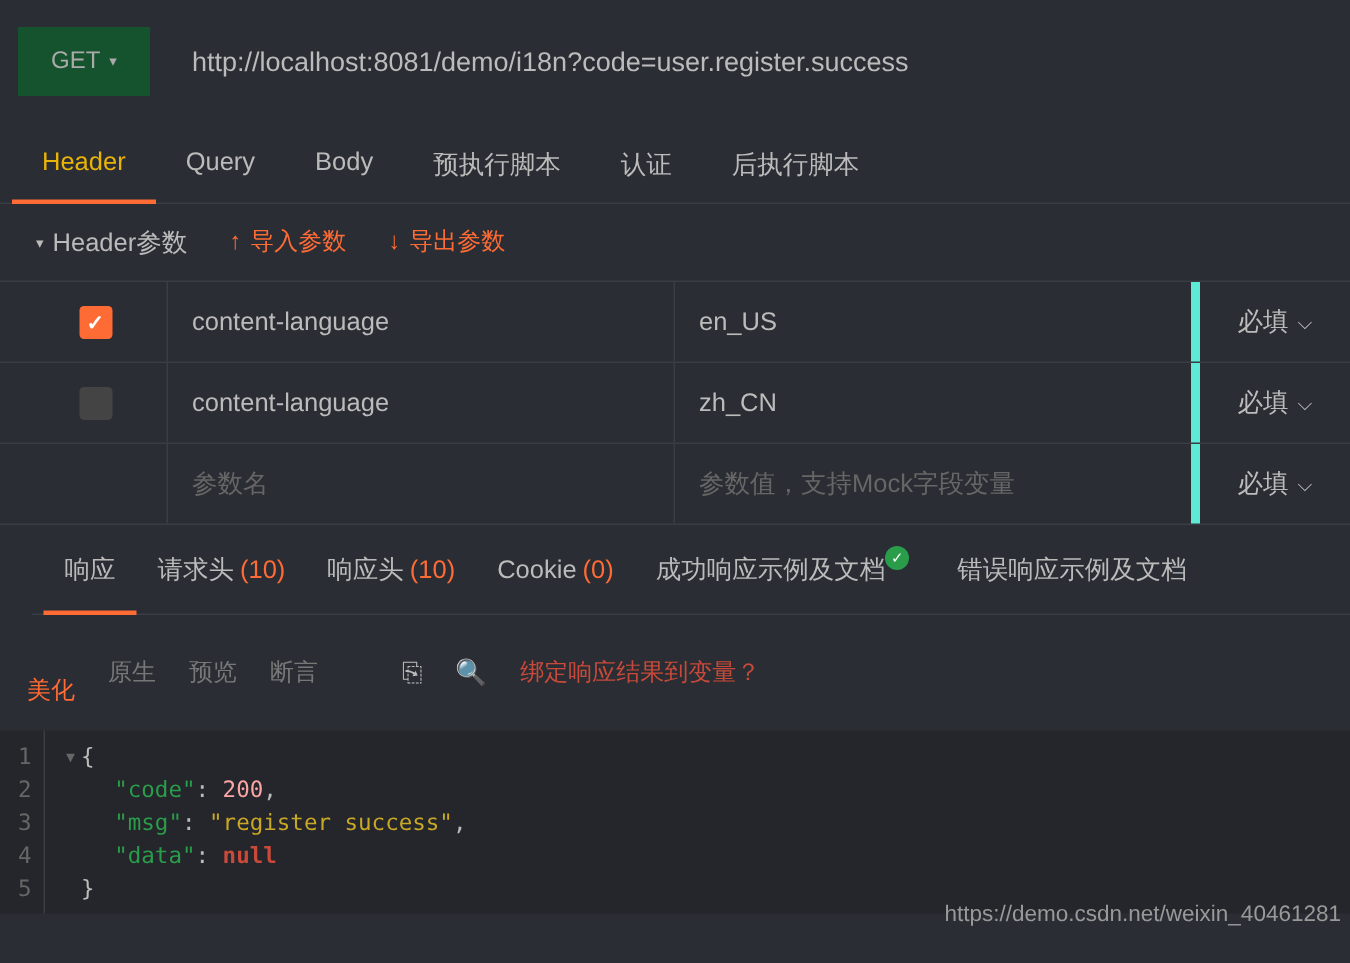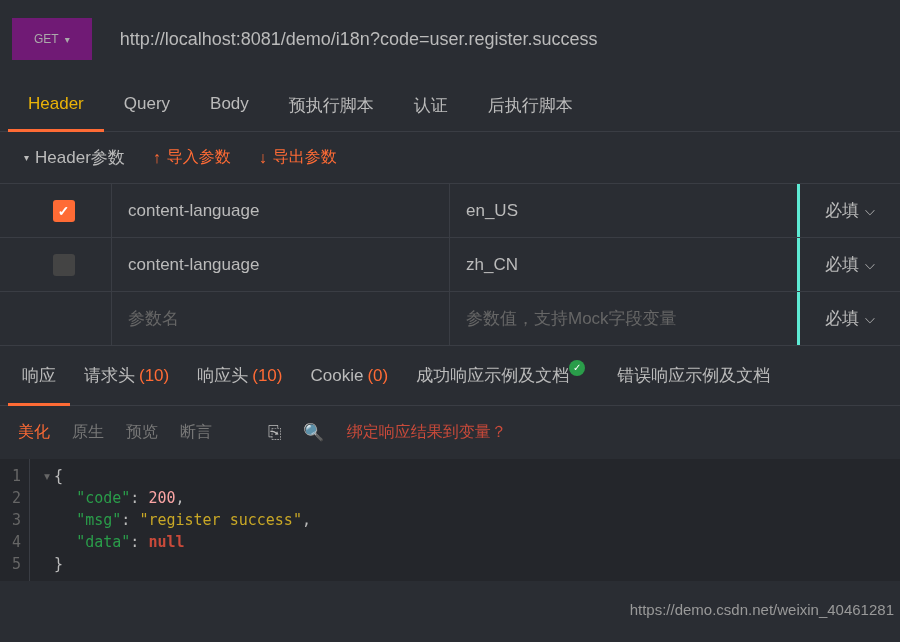--- a/index.html
+++ b/index.html
@@ -1,19 +1,19 @@
 <!DOCTYPE html>
 <html><head>
 <meta charset="utf-8">
 <style>
 * { margin: 0; padding: 0; box-sizing: border-box; }
 body { background: #2a2d33; color: #bbb; font-family: -apple-system, BlinkMacSystemFont, sans-serif; font-size: 17px; width: 900px; height: 642px; overflow: hidden; }
 
 .request-bar { display: flex; align-items: center; padding: 18px 12px 20px; gap: 20px; }
-.method-selector { background: #701a75; border: none; color: #aaa; padding: 14px 22px; font-size: 12px; display: flex; align-items: center; gap: 6px; cursor: pointer; }
+.method-selector { background: #14532d; border: none; color: #aaa; padding: 14px 22px; font-size: 16px; display: flex; align-items: center; gap: 6px; cursor: pointer; }
 .method-selector::after { content: '▾'; font-size: 10px; }
 .url-input { background: transparent; border: none; color: #bbb; font-size: 18px; flex: 1; padding: 8px; }
 
 .tabs { display: flex; padding: 0 8px; border-bottom: 1px solid #3a3d44; }
 .tab { padding: 14px 20px; color: #bbb; cursor: pointer; position: relative; }
 .tab.active { color: #eab308; }
 .tab.active::after { content: ''; position: absolute; left: 0; right: 0; bottom: -1px; height: 3px; background: #ff6b35; }
 
 .header-controls { display: flex; align-items: center; gap: 28px; padding: 14px 24px; }
 .header-toggle { color: #bbb; display: flex; align-items: center; gap: 6px; cursor: pointer; }
@@ -22,35 +22,35 @@
 .arrow-up::before { content: '↑'; font-weight: bold; }
 .arrow-down::before { content: '↓'; font-weight: bold; }
 
 .param-table { border-top: 1px solid #3a3d44; }
 .param-row { display: flex; border-bottom: 1px solid #3a3d44; height: 54px; align-items: stretch; padding-left: 16px; }
 .param-check { width: 96px; display: flex; align-items: center; justify-content: center; border-right: 1px solid #3a3d44; }
 .checkbox { width: 22px; height: 22px; background: #444; border-radius: 3px; cursor: pointer; display: flex; align-items: center; justify-content: center; }
 .checkbox.checked { background: #ff6b35; color: white; }
 .checkbox.checked::after { content: '✓'; font-size: 14px; font-weight: bold; }
 .param-name { width: 338px; display: flex; align-items: center; padding: 0 16px; border-right: 1px solid #3a3d44; color: #bbb; }
-.param-value { flex: 1; display: flex; align-items: center; padding: 0 16px; border-right: 3px solid #5eead4; color: #bbb; }
+.param-value { flex: 1; display: flex; align-items: center; padding: 0 16px; border-right: 6px solid #5eead4; color: #bbb; }
 .param-required { width: 100px; display: flex; align-items: center; justify-content: center; gap: 6px; color: #bbb; cursor: pointer; }
 .param-required::after { content: '⌵'; font-size: 13px; }
 .placeholder { color: #666; }
 
-.response-tabs { display: flex; align-items: center; padding: 0 8px; border-bottom: 1px solid #3a3d44; }
+.response-tabs { display: flex; align-items: center; padding: 0 8px; border-bottom: 1px solid #3a3d44; margin-left: 21px; }
 .rtab { padding: 18px 14px; color: #bbb; cursor: pointer; position: relative; display: flex; align-items: center; gap: 4px; white-space: nowrap; }
 .rtab.active::after { content: ''; position: absolute; left: 0; right: 0; bottom: -1px; height: 3px; background: #ff6b35; }
 .count { color: #ff6b35; }
 .success-badge { width: 16px; height: 16px; background: #2a9d4a; border-radius: 50%; display: inline-flex; align-items: center; justify-content: center; color: white; font-size: 10px; position: relative; top: -8px; left: -4px; }
 .success-badge::after { content: '✓'; }
 
 .response-toolbar { display: flex; align-items: center; gap: 22px; padding: 16px 18px; }
 .tool-tab { color: #777; cursor: pointer; font-size: 16px; }
-.tool-tab.active { color: #ff6b35; }
+.tool-tab.active { color: #ff6b35; margin-top: 24px; }
 .tool-icon { color: #bbb; font-size: 17px; cursor: pointer; }
 .bind-link { color: #c94a3a; font-size: 16px; cursor: pointer; }
 
 .code-editor { background: #24262b; font-family: Consolas, Monaco, monospace; font-size: 15px; line-height: 22px; display: flex; }
 .line-numbers { padding: 6px 8px 6px 12px; text-align: right; color: #666; border-right: 1px solid #3a3d44; user-select: none; }
 .line-numbers div { height: 22px; }
 .code-content { padding: 6px 10px; }
 .fold-marker { color: #666; display: inline-block; width: 14px; text-align: center; }
 .code-line { height: 22px; }
 .brace { color: #bbb; }

